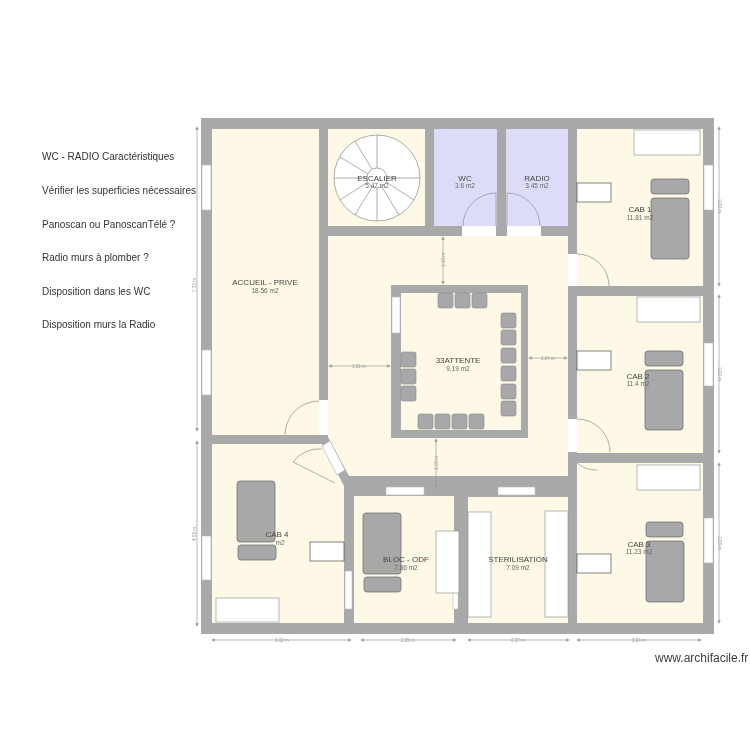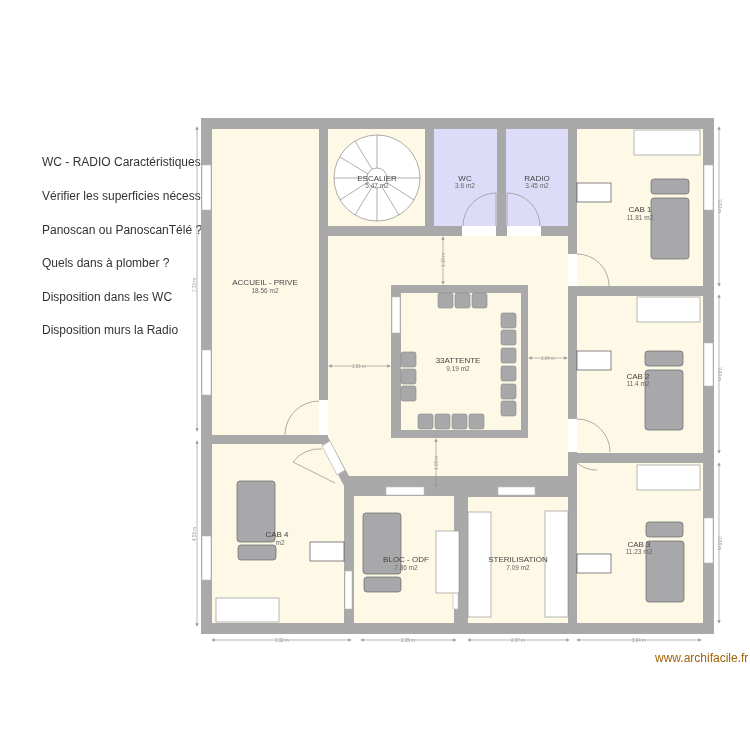--- a/index.html
+++ b/index.html
@@ -1,32 +1,32 @@
 <!DOCTYPE html>
 <html><head>
 <meta charset="utf-8">
 <style>
   html,body{margin:0;padding:0;background:#ffffff;}
   body{width:750px;height:750px;position:relative;overflow:hidden;font-family:"Liberation Sans",sans-serif;}
-  .notes{position:absolute;left:42px;top:135px;font-size:12px;line-height:11.2px;color:#333;white-space:pre;}
+  .notes{position:absolute;left:42px;top:129px;font-size:10px;line-height:11.2px;color:#333;white-space:pre;}
   .notes div{white-space:nowrap;}
   svg{position:absolute;left:0;top:0;}
   .room-label{font-family:"Liberation Sans",sans-serif;font-size:8px;fill:#444;text-anchor:middle;}
   .room-area{font-family:"Liberation Sans",sans-serif;font-size:6.5px;fill:#666;text-anchor:middle;}
   .dim{font-family:"Liberation Sans",sans-serif;font-size:4.5px;fill:#999;text-anchor:middle;}
-  .watermark{position:absolute;left:655px;top:651px;font-size:12px;color:#a16207;}
+  .watermark{position:absolute;left:655px;top:651px;font-size:12px;color:#404040;}
 </style>
 </head>
 <body>
 
 <div class="notes">
   <div>WC - RADIO Caractéristiques</div>
   <div>Vérifier les superficies nécessaires</div>
   <div>Panoscan ou PanoscanTélé ?</div>
-  <div>Quels dans à plomber ?</div>
+  <div>Radio murs à plomber ?</div>
   <div>Disposition dans les WC</div>
   <div>Disposition murs la Radio</div>
 </div>
 
 <svg width="750" height="750" viewBox="0 0 750 750">
   <defs>
     <marker id="arr" viewBox="0 0 10 10" refX="5" refY="5" markerWidth="5" markerHeight="5" orient="auto-start-reverse">
       <path d="M0,0 L10,5 L0,10 z" fill="#9a9a9a"></path>
     </marker>
   </defs>

